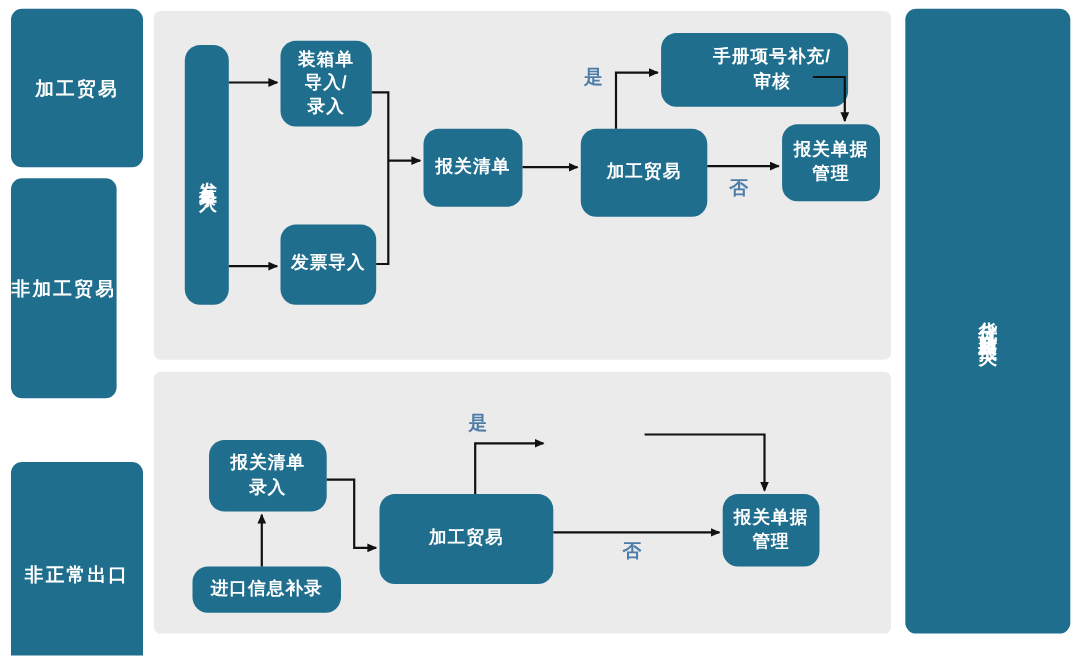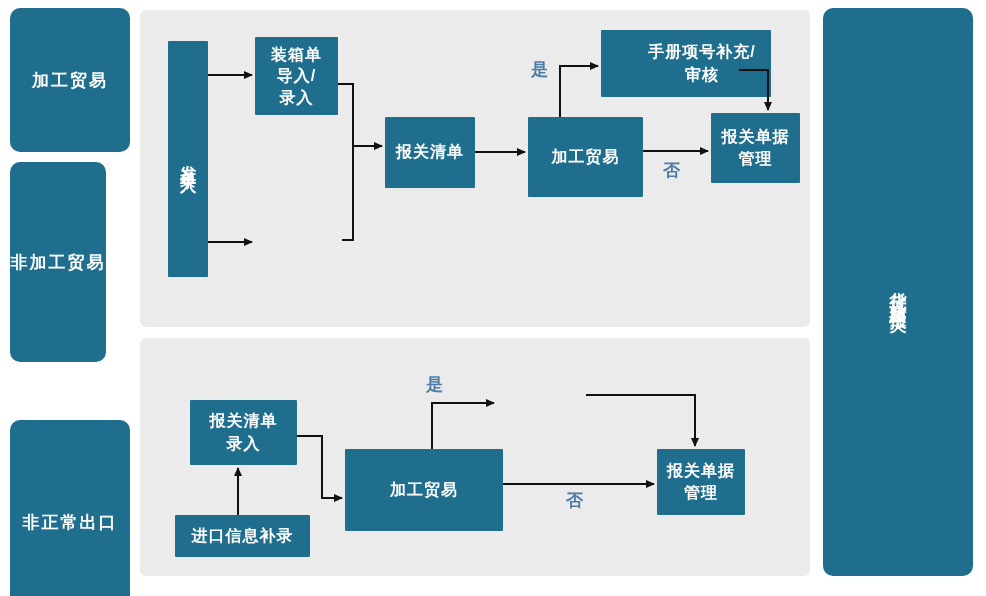--- a/index.html
+++ b/index.html
@@ -36,21 +36,21 @@
     letter-spacing:4px;
   }
   .panel{
     position:absolute;
     background:var(--panel);
     border-radius:6px;
   }
   .node{
     position:absolute;
     background:var(--node);
-    border-radius:1px;
+    border-radius:14px;
     color:#fff;
     font-weight:bold;
     font-size:16px;
     letter-spacing:1px;
     line-height:1.4;
     display:flex;align-items:center;justify-content:center;
     text-align:center;
     white-space:pre-line;
   }
   .node.vertical{
@@ -85,20 +85,21 @@
 
   <div class="lane vertical" style="left:823px;top:8px;width:150px;height:568px;">货代订舱及报关</div>
 
   <div class="panel" style="left:140px;top:10px;width:670px;height:317px;"></div>
   <div class="panel" style="left:140px;top:338px;width:670px;height:238px;"></div>
 
   <div class="node vertical" style="left:168px;top:41px;width:40px;height:236px;">发运单录入</div>
   <div class="node" style="left:255px;top:37px;width:83px;height:78px;line-height:1.35;">装箱单
 导入/
 录入</div>
+  <div class="node" style="left:255px;top:204px;width:87px;height:73px;">发票导入</div>
   <div class="node" style="left:385px;top:117px;width:90px;height:71px;">报关清单</div>
   <div class="node" style="left:528px;top:117px;width:115px;height:80px;">加工贸易</div>
   <div class="node" style="left:601px;top:30px;width:138px;height:67px;padding-left:32px;">手册项号补充/
 审核</div>
   <div class="node" style="left:711px;top:113px;width:89px;height:70px;">报关单据
 管理</div>
 
   <div class="node" style="left:190px;top:400px;width:107px;height:65px;">报关清单
 录入</div>
   <div class="node" style="left:175px;top:515px;width:135px;height:42px;">进口信息补录</div>

